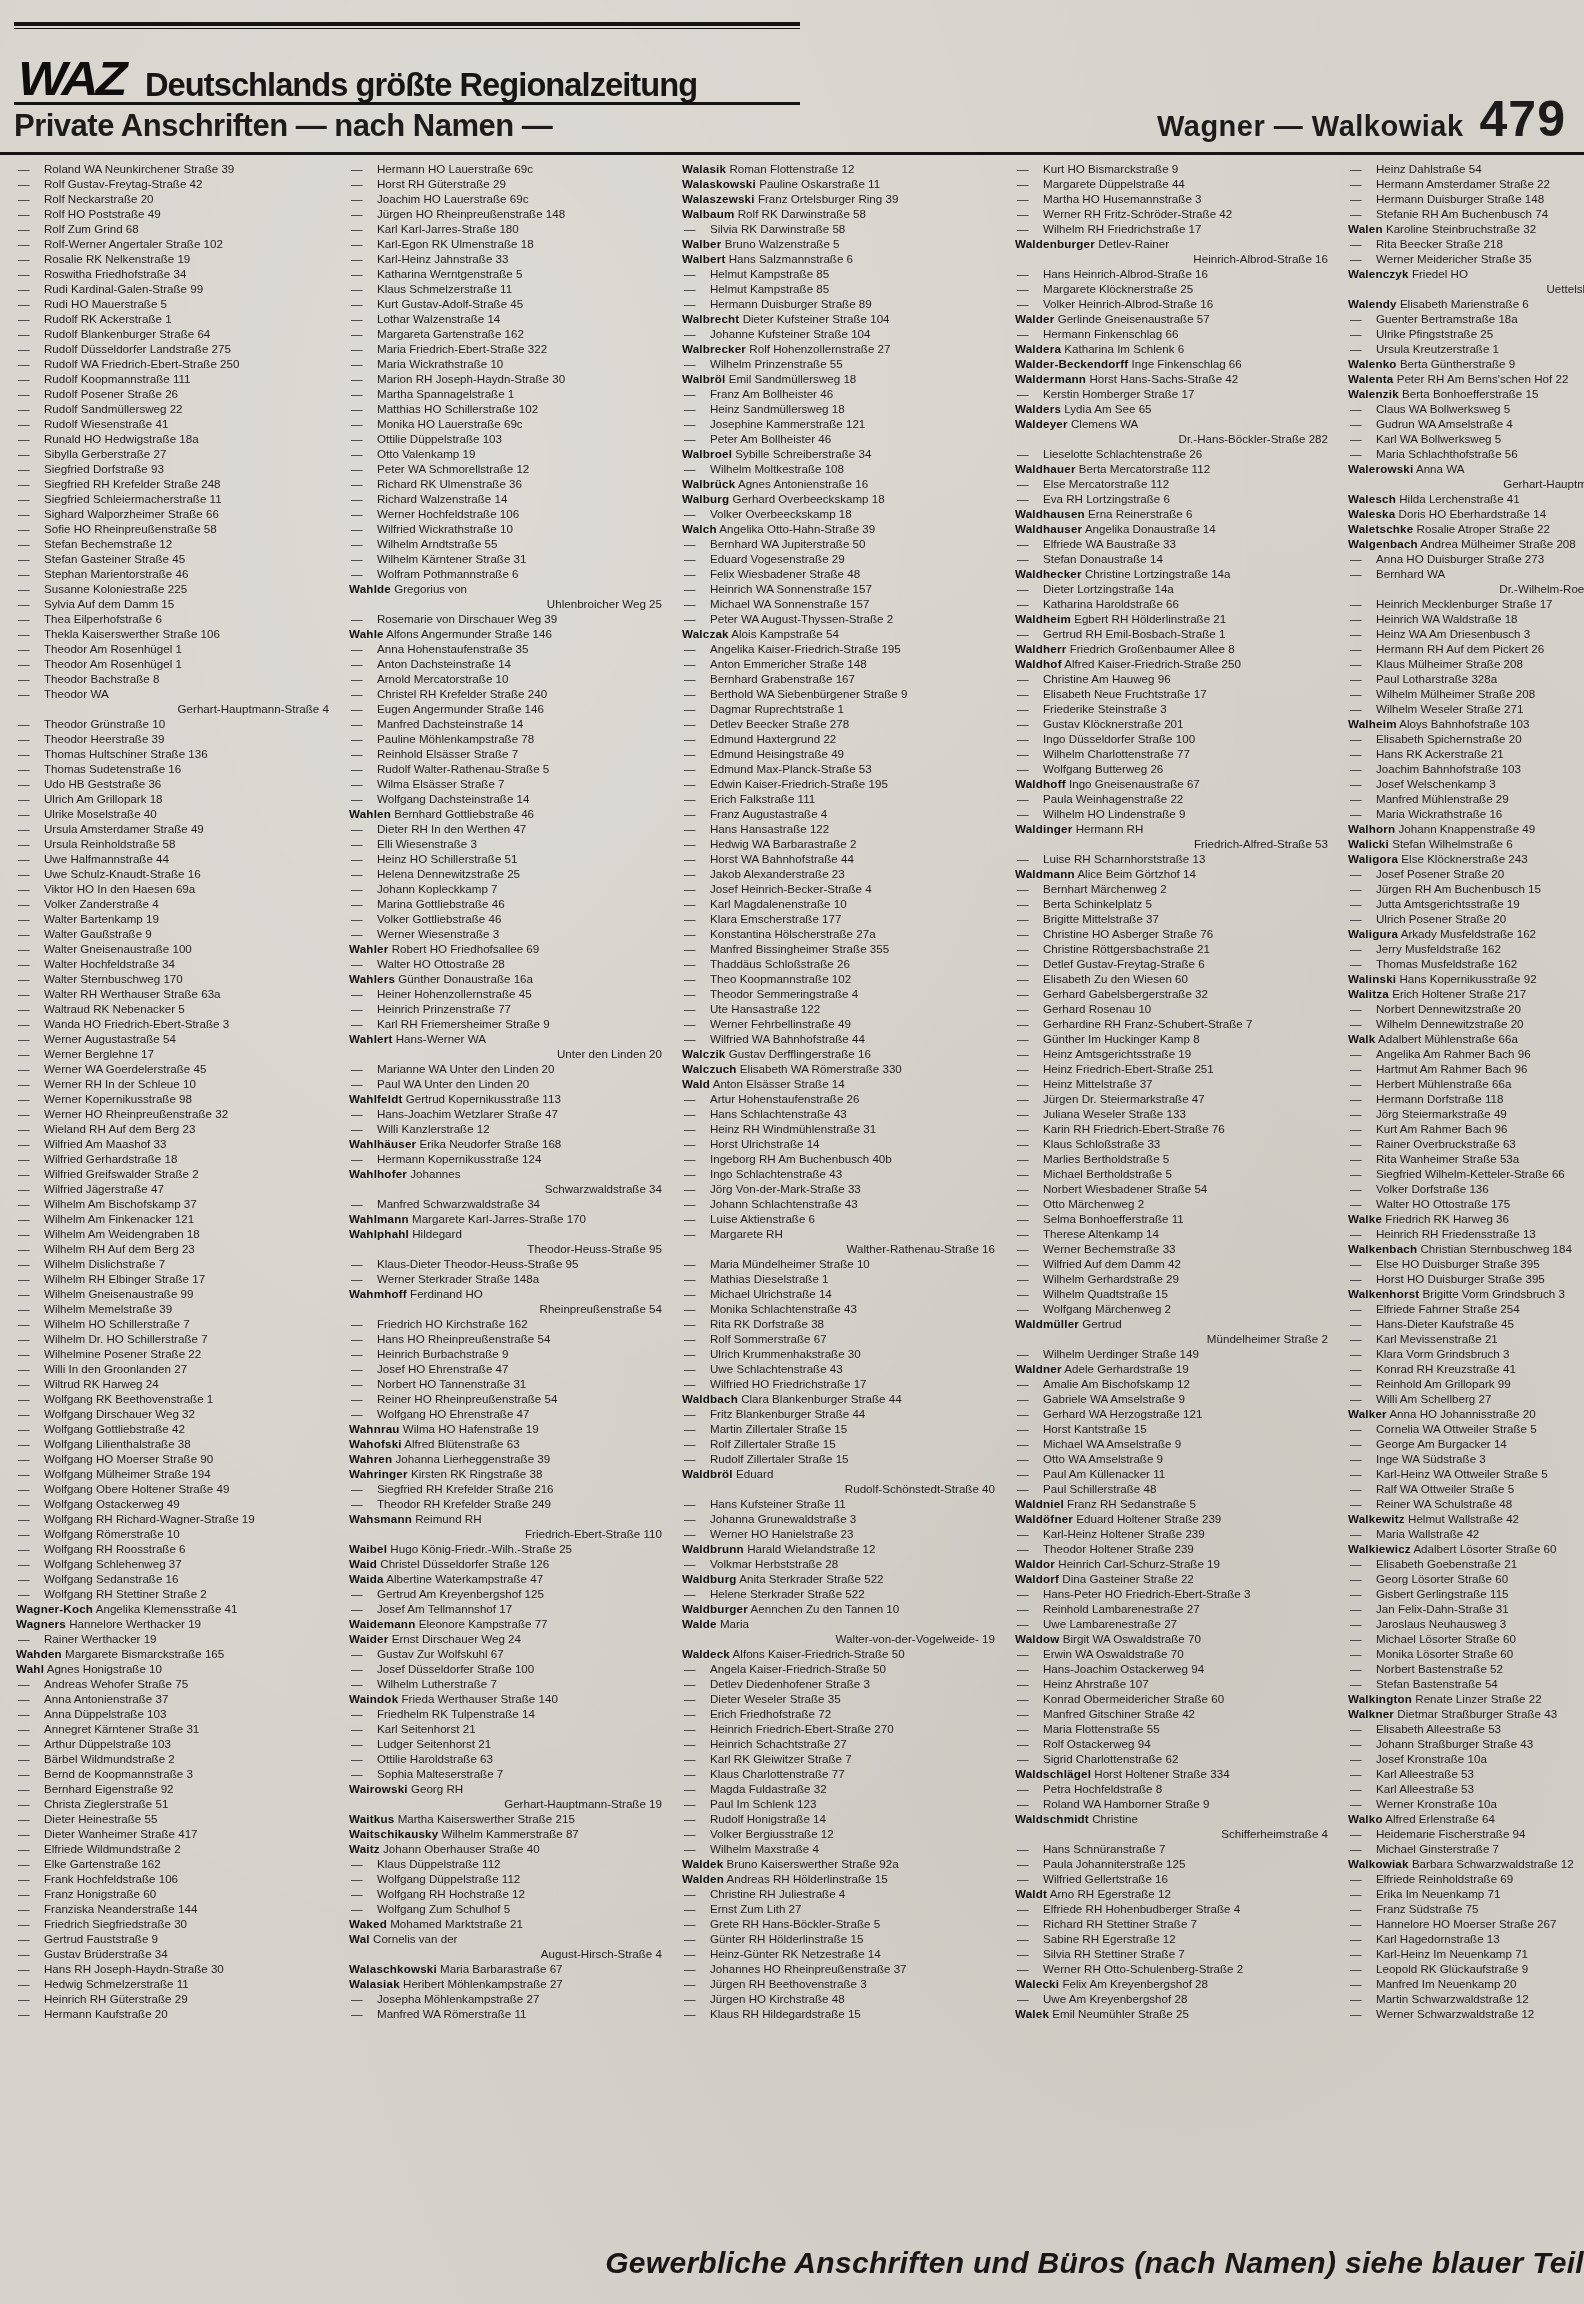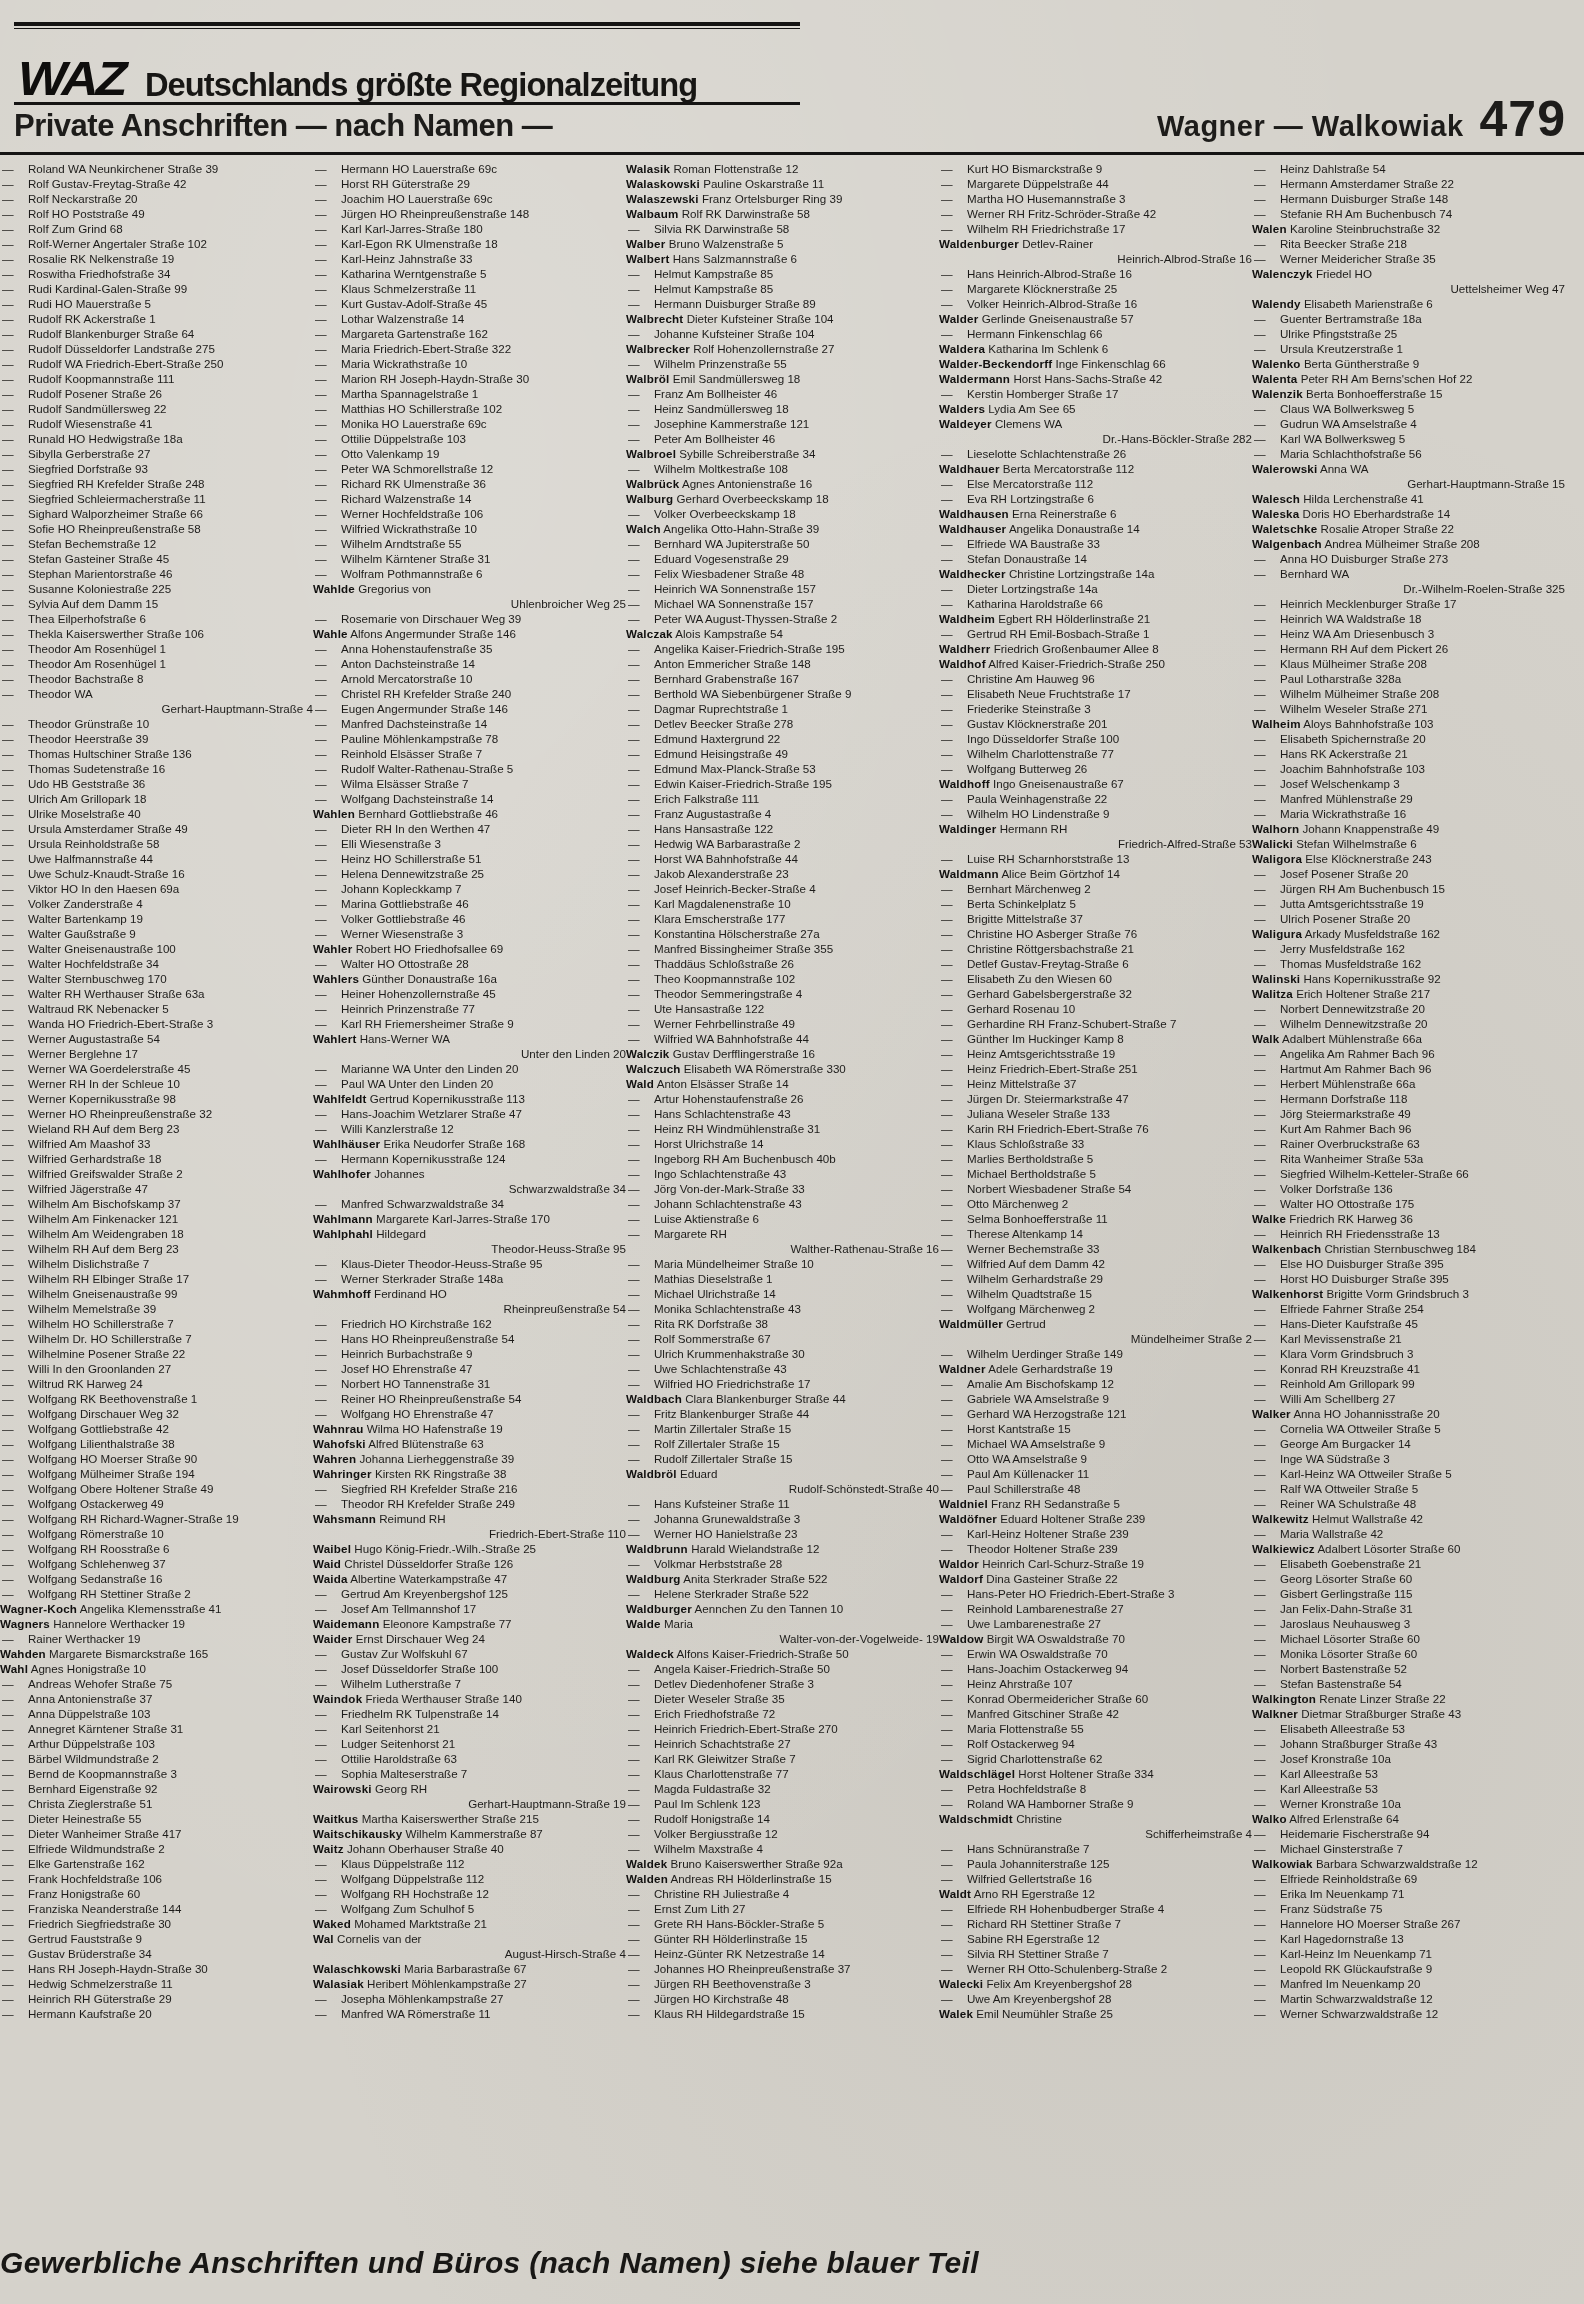--- a/index.html
+++ b/index.html
@@ -19,28 +19,28 @@
   .masthead{ position:absolute; left:18px; top:48px; display:flex; align-items:baseline; gap:20px; white-space:nowrap; }
   .logo{ font-size:52px; font-weight:bold; font-style:italic; letter-spacing:-3px; color:#0f0e0d; transform:scaleY(0.92); }
   .tagline{ font-size:34px; font-weight:bold; letter-spacing:-1px; color:#171614; transform:scaleX(0.96); transform-origin:left; }
   .midrule{ position:absolute; left:14px; top:102px; width:786px; height:3px; background:#151413; }
   .titlerow{ position:absolute; left:0; top:106px; width:1584px; height:44px;text-align:right; }
   .title-left{ position:absolute; left:14px; top:2px; font-size:31px; font-weight:bold; letter-spacing:-0.5px; white-space:nowrap; }
   .pageref{ position:absolute; right:18px; bottom:2px; display:flex; align-items:baseline; gap:16px; white-space:nowrap; }
   .range{ font-size:29px; font-weight:bold; letter-spacing:0.5px; }
   .pagenum{ font-size:50px; font-weight:bold; letter-spacing:1px; }
   .fullrule{ position:absolute; left:0; top:152px; width:1584px; height:3px; background:#151413; }
-  .cols{ position:absolute; left:0; top:161px; width:1564px; display:flex; }
+  .cols{ position:absolute; left:16px; top:161px; width:1564px; display:flex;gap:20px; }
   .col{ flex:0 0 313px; width:313px; overflow:visible; }
   .line{ height:15px; line-height:15px; font-size:11.6px; white-space:nowrap; letter-spacing:0; }
   .line .dash{ display:inline-block; width:28px; padding-left:2px; }
   .line .txt{ }
   .cont{ padding-left:32px;text-align:right; }
   .head b{ font-weight:bold; color:#11100f; letter-spacing:0.2px; }
-  .pagefooter{ position:absolute; left:0; top:2246px; width:1584px; text-align:left; }
+  .pagefooter{ position:absolute; left:0; top:2246px; width:1584px; text-align:right; }
   .pagefooter p{ font-size:30px; font-weight:bold; font-style:italic; letter-spacing:0.3px; color:#181715; }
 </style>
 </head>
 <body>
 
 <div class="toprule"></div>
 
 <div class="masthead">
   <span class="logo">WAZ</span>
   <span class="tagline">Deutschlands größte Regionalzeitung</span>

